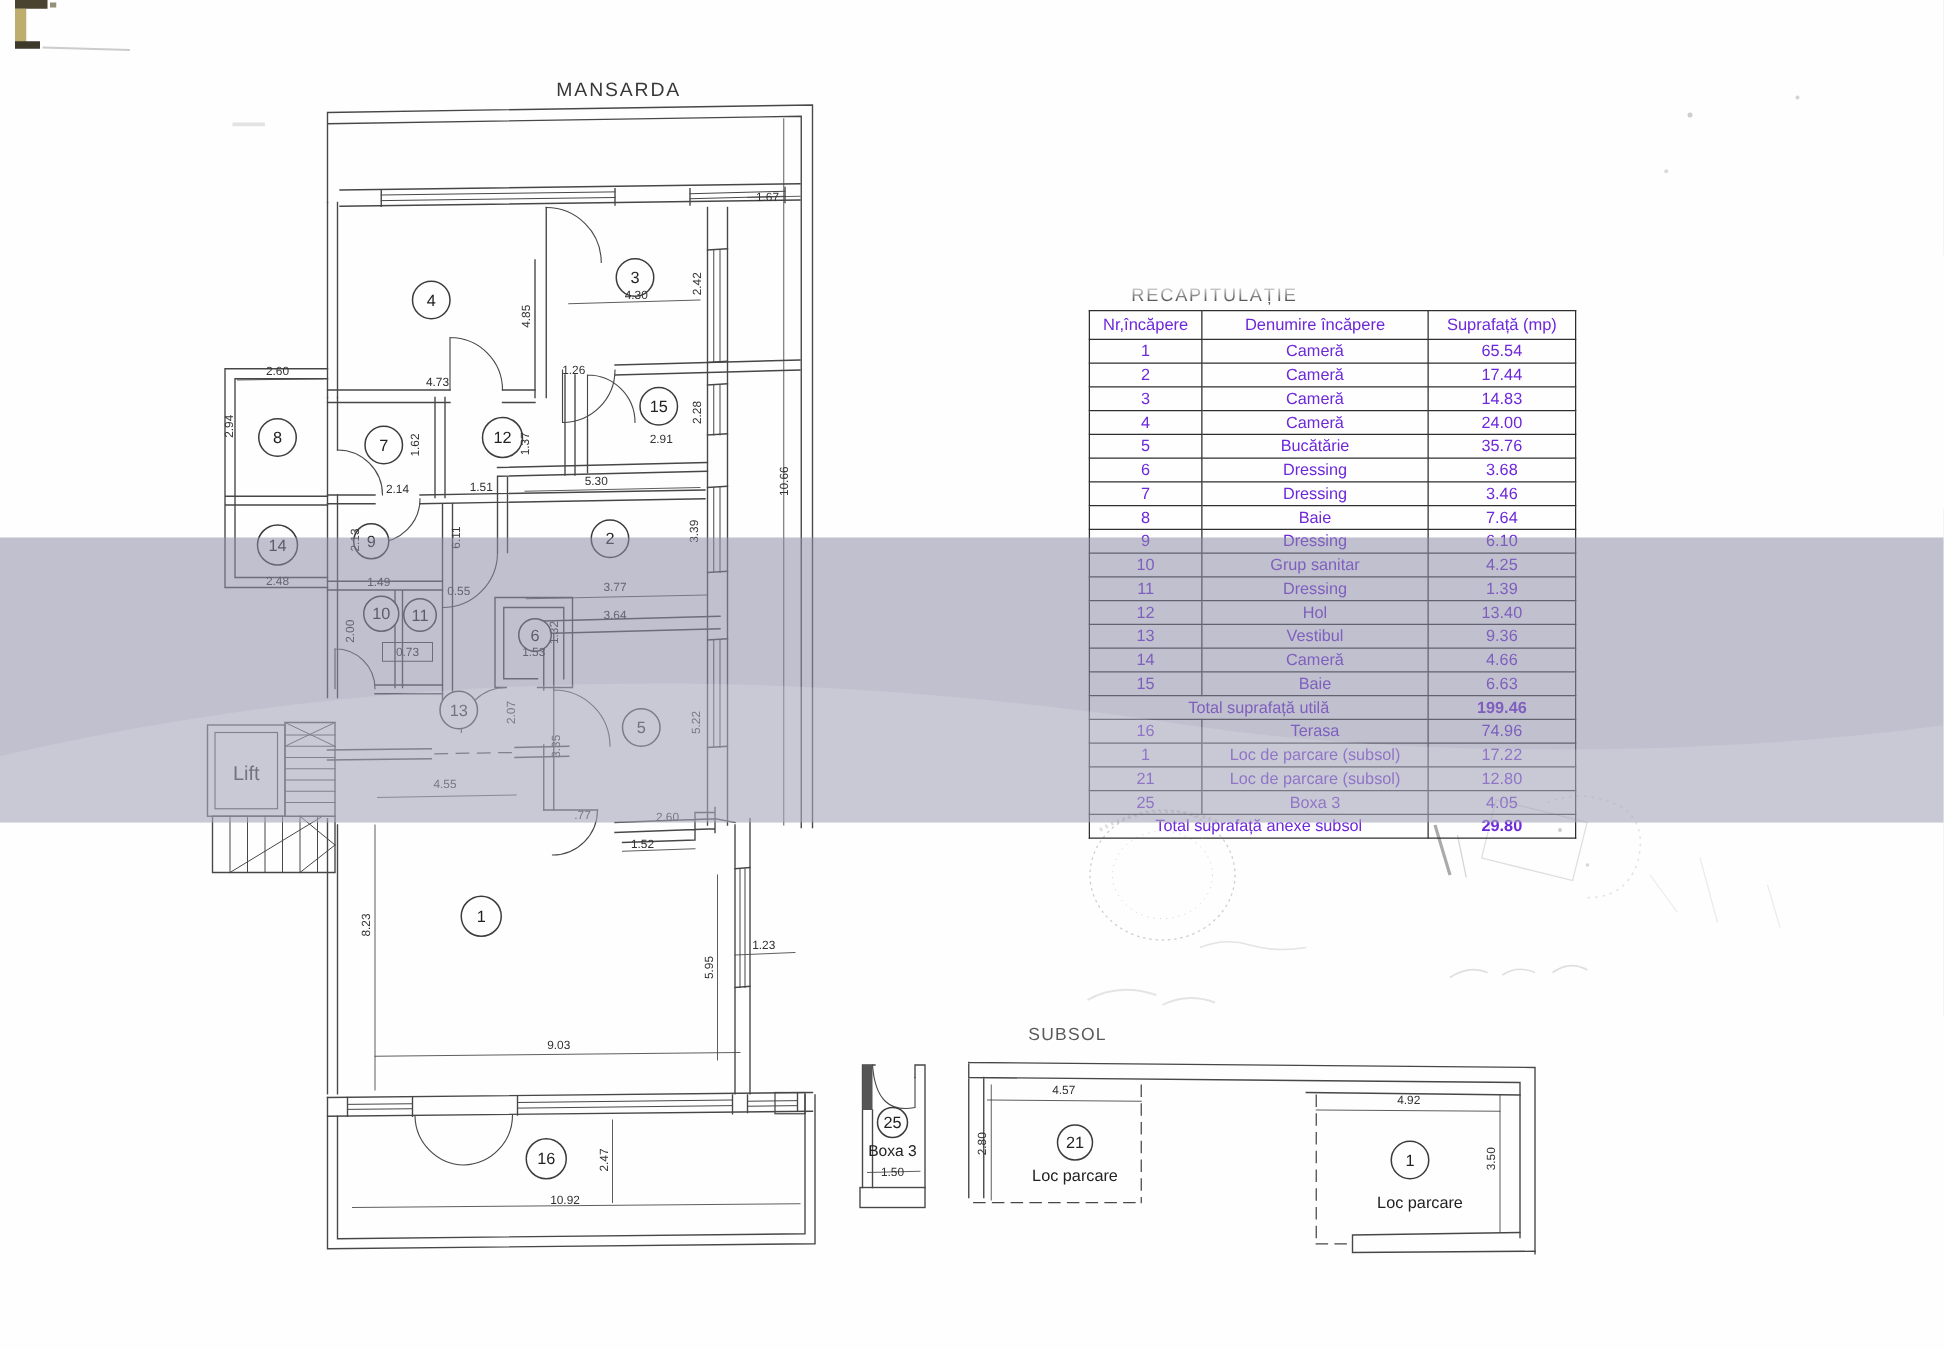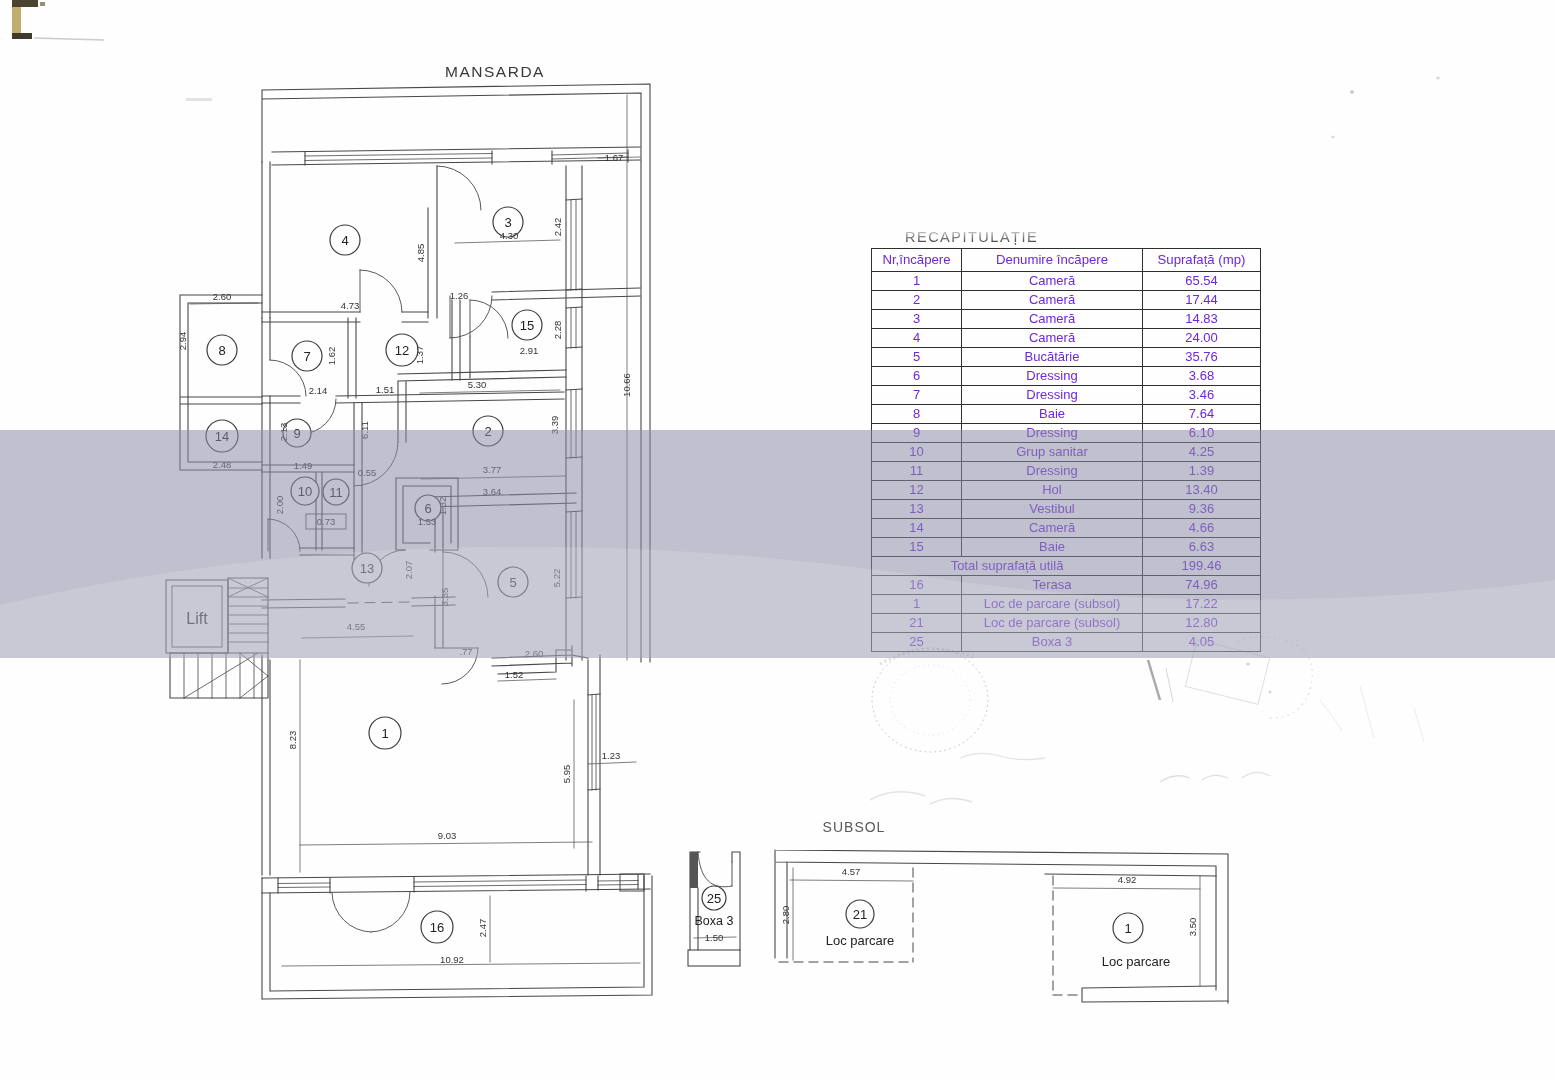--- a/index.html
+++ b/index.html
@@ -9,21 +9,21 @@
   
   .recap-title{position:absolute;left:905px;top:229px;width:389px;z-index:2;
     font-size:14.5px;letter-spacing:1.5px;color:#4a4a4a;
     -webkit-mask-image:linear-gradient(to bottom,rgba(0,0,0,.15) 0%,rgba(0,0,0,.95) 75%);
     mask-image:linear-gradient(to bottom,rgba(0,0,0,.15) 0%,rgba(0,0,0,.95) 75%);}
   table.recap{position:absolute;left:871px;top:248px;width:389px;z-index:2;
     border-collapse:collapse;font-size:13px;color:#6d28d9;table-layout:fixed;}
   table.recap td,table.recap th{border:1.4px solid #2e2e2e;padding:0 3px;height:18px;
     text-align:center;font-weight:normal;line-height:1.05;overflow:hidden;white-space:nowrap;}
   table.recap th{height:22px;font-size:13.2px;}
-  table.recap .b{font-weight:normal;}
+  table.recap .b{font-weight:bold;}
   col.c1{width:90px;} col.c2{width:181px;} col.c3{width:118px;}
   
   .wm-band{position:absolute;left:0;top:430px;width:1555px;height:228px;z-index:3;
     background:rgba(140,140,168,0.55);}
   .wm-band svg{display:block;}
   .wm-clip{position:absolute;left:0;top:413px;width:1555px;height:292px;z-index:4;
     overflow:hidden;pointer-events:none;}
 </style>
 </head>
 <body>
@@ -404,20 +404,24 @@
         <tr>
           <td>21</td>
           <td>Loc de parcare (subsol)</td>
           <td>12.80</td>
         </tr>
         <tr>
           <td>25</td>
           <td>Boxa 3</td>
           <td>4.05</td>
         </tr>
+        <tr>
+          <td colspan="2">Total suprafață anexe subsol</td>
+          <td class="b">29.80</td>
+        </tr>
       </tbody>
   </table>
 
   <div class="wm-band">
     <svg width="1555" height="228" viewBox="0 0 1555 228">
       <path d="M0,175 C300,105 620,100 950,150 C1150,180 1400,172 1555,150 L1555,228 L0,228 Z" fill="#ffffff" opacity="0.14"></path>
     </svg>
   </div>
 
 </div>

